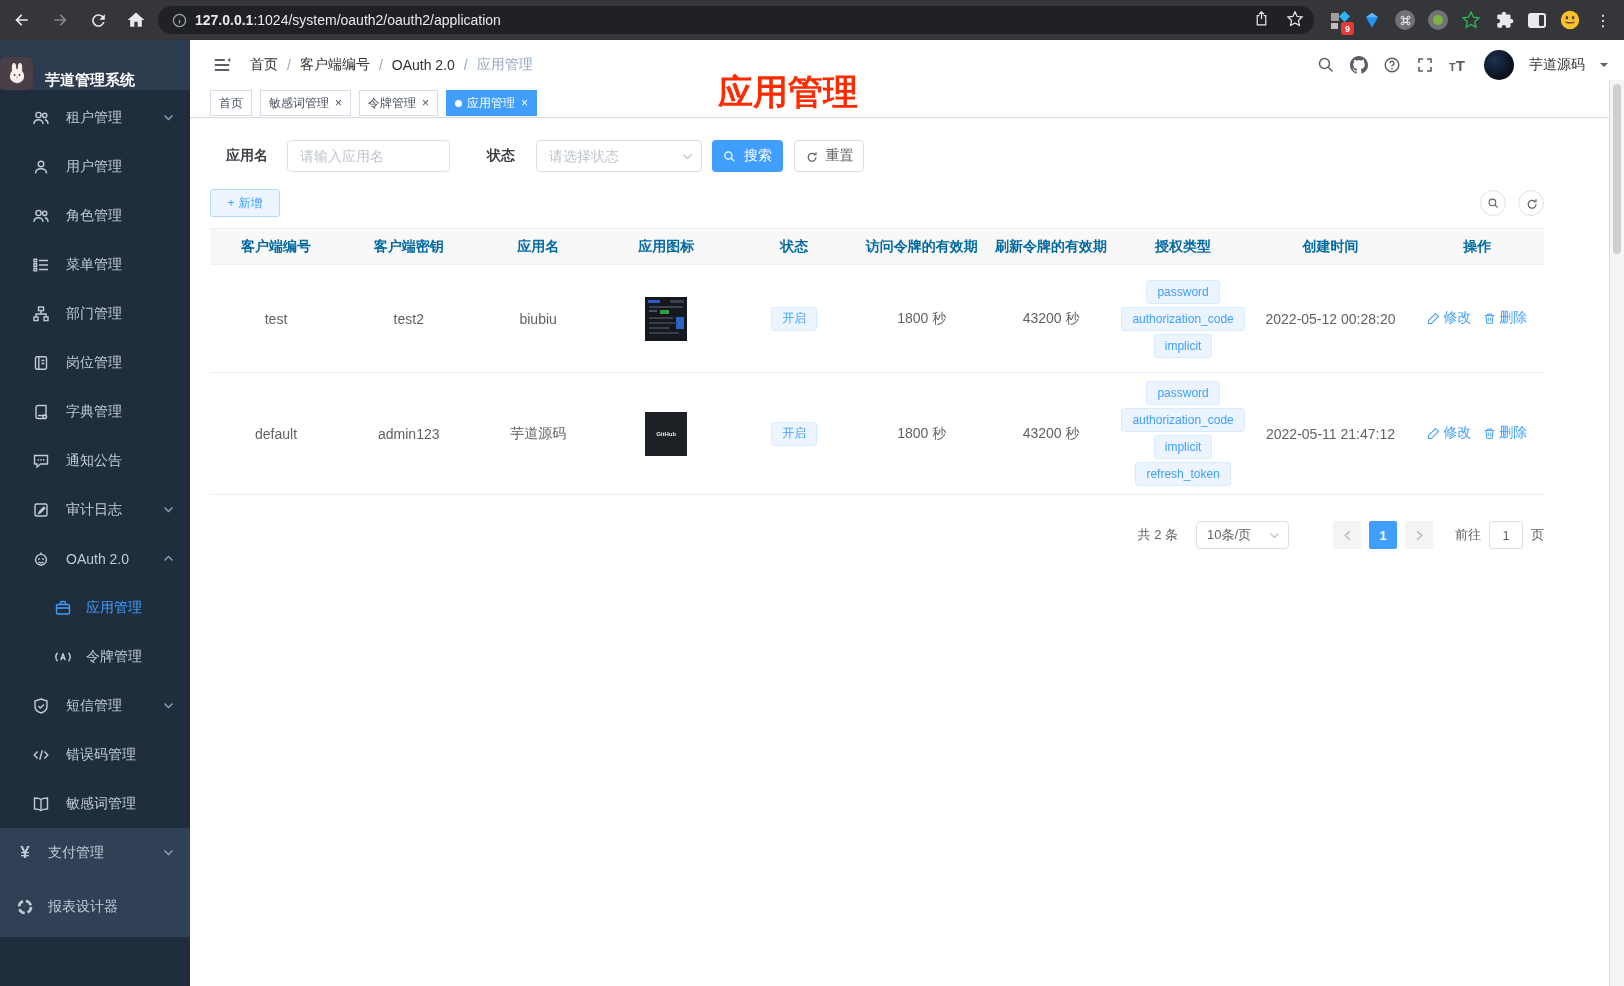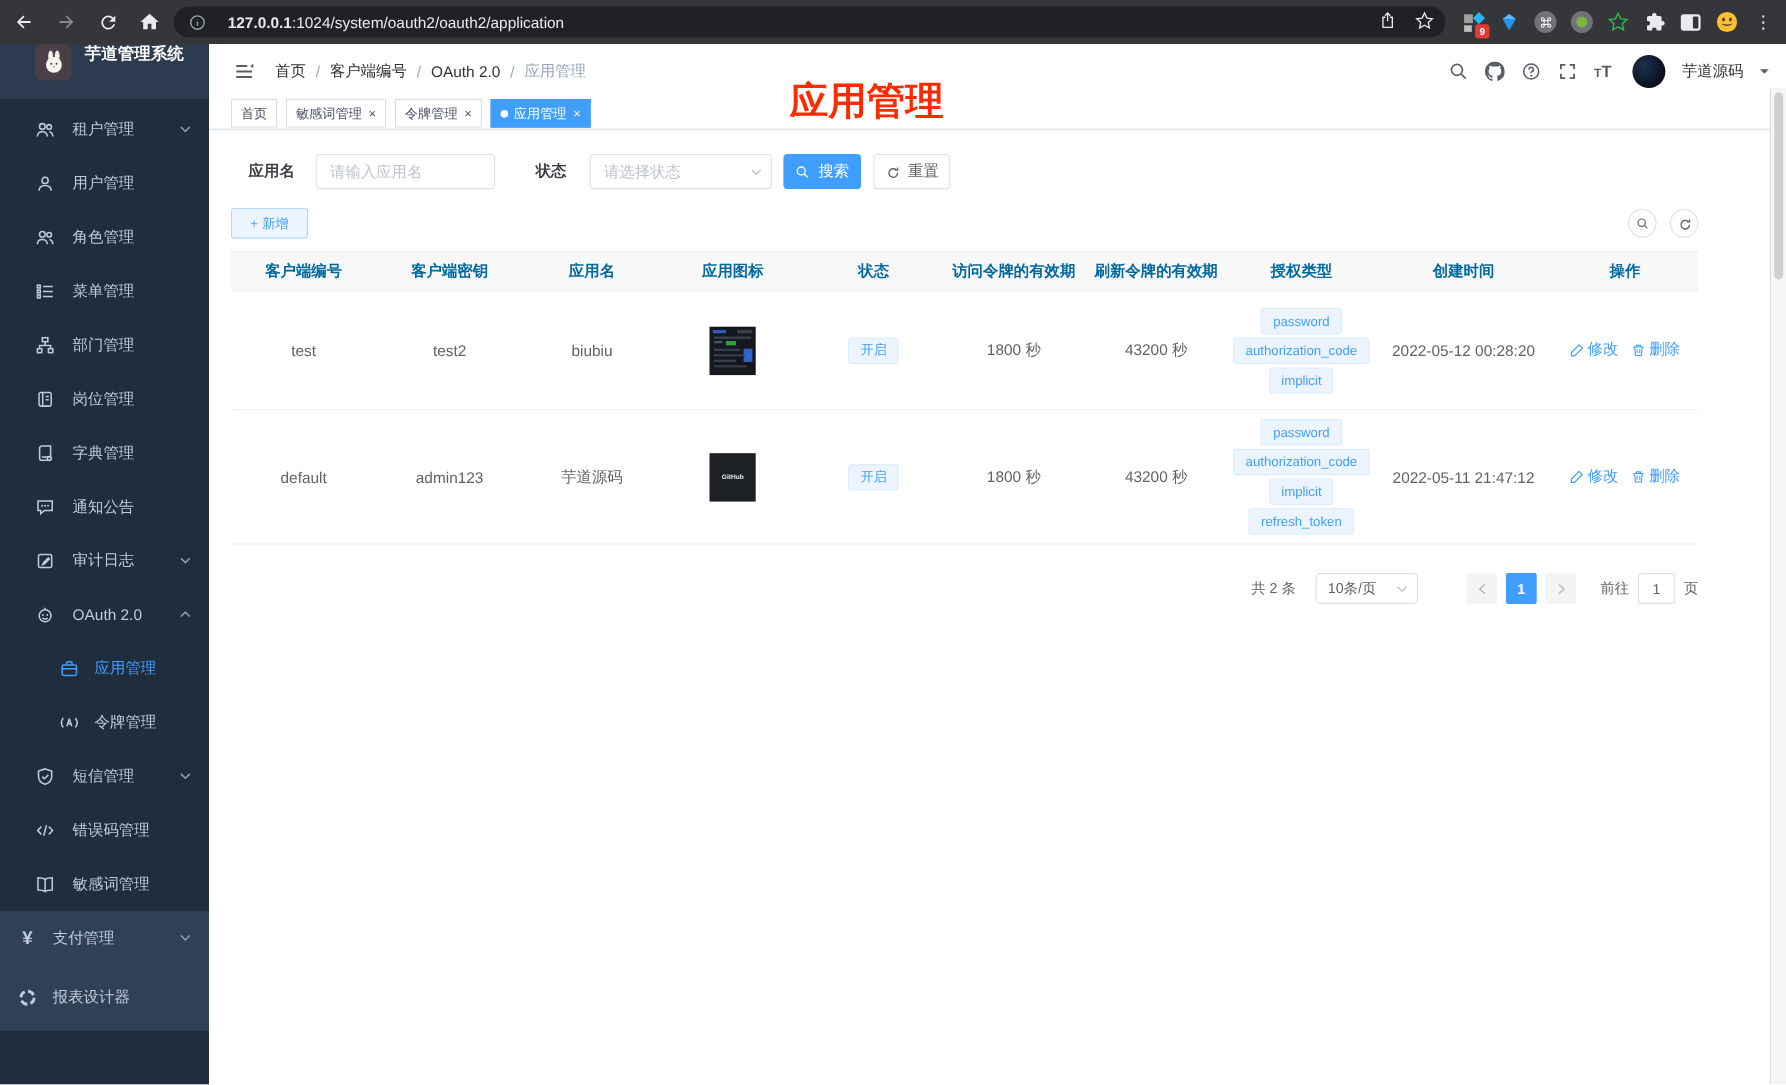--- a/index.html
+++ b/index.html
@@ -5,41 +5,41 @@
   * { margin:0; padding:0; box-sizing:border-box; }
   html,body { width:1624px; height:986px; overflow:hidden; background:#fff;
     font-family:"Liberation Sans","DejaVu Sans",sans-serif; }
 
   
   .browser { height:40px; background:#35363a; display:flex; align-items:center; padding:0 10px; }
   .b-nav { display:flex; align-items:center; gap:14px; margin-right:10px; }
   .b-btn { width:24px; height:24px; display:flex; align-items:center; justify-content:center; color:#e8eaed; }
   .b-btn.dim { color:#84878c; }
   .omnibox { flex:1; height:28px; background:#202124; border-radius:14px; display:flex; align-items:center;
-    padding:0 10px; margin-right:14px; color:#e8eaed; font-size:14px;gap:12px; }
+    padding:0 10px; margin-right:14px; color:#e8eaed; font-size:14px; }
   .omni-i { color:#9aa0a6; margin:0 8px 0 4px; display:flex; }
   .url b { font-weight:700; }
   .omni-right { margin-left:auto; display:flex; align-items:center; gap:16px; color:#e8eaed; }
   .exts { display:flex; align-items:center; gap:11px; }
   .ext { width:22px; height:22px; position:relative; display:flex; align-items:center; justify-content:center; }
   .badge9 { position:absolute; right:-4px; bottom:-4px; background:#e53935; color:#fff; font-size:9px;
     font-weight:700; width:13px; height:13px; border-radius:3px; display:flex; align-items:center; justify-content:center; }
   .circ-gray { width:20px; height:20px; border-radius:50%; background:#707277; display:flex; align-items:center; justify-content:center; }
   .green-dot { width:10px; height:10px; border-radius:50%; background:#7cb342; }
   .split-sq { width:18px; height:15px; background:#e8eaed; border-radius:3px; position:relative; }
   .split-sq i { position:absolute; right:2px; top:2px; bottom:2px; width:5px; background:#35363a; border-radius:1px; }
   .emoji { width:22px; height:22px; }
   .dots { color:#e8eaed; font-size:16px; letter-spacing:0; }
 
   
   .app { display:flex; height:946px; }
 
   
   .sidebar { width:190px; background:#1f2d3d; color:#bfcbd9; flex-shrink:0; display:flex; flex-direction:column; }
-  .logo-bar { height:50px; background:#2d3b4e; display:flex; align-items:flex-start; padding-left:32px; gap:12px; flex-shrink:0; }
+  .logo-bar { height:50px; background:#2d3b4e; display:flex; align-items:flex-end; gap:12px; flex-shrink:0; }
   .logo-img { width:33px; height:33px; border-radius:6px; background:#4a3f46; display:flex; align-items:center; justify-content:center; }
   .logo-title { color:#fff; font-size:15px; font-weight:700; }
   .menu { flex:1; padding-top:3px; }
   .s-item { height:49px; display:flex; align-items:center; padding-left:32px; gap:16px; position:relative;
     font-size:14px; cursor:pointer; }
   .s-item.child { padding-left:54px; gap:14px; }
   .s-item.active { color:#409eff; }
   .si { width:18px; height:18px; flex-shrink:0; }
   .arrow { position:absolute; right:16px; color:#8fa0b3; width:11px; height:11px; }
   .arrow.up { transform:rotate(180deg); }

